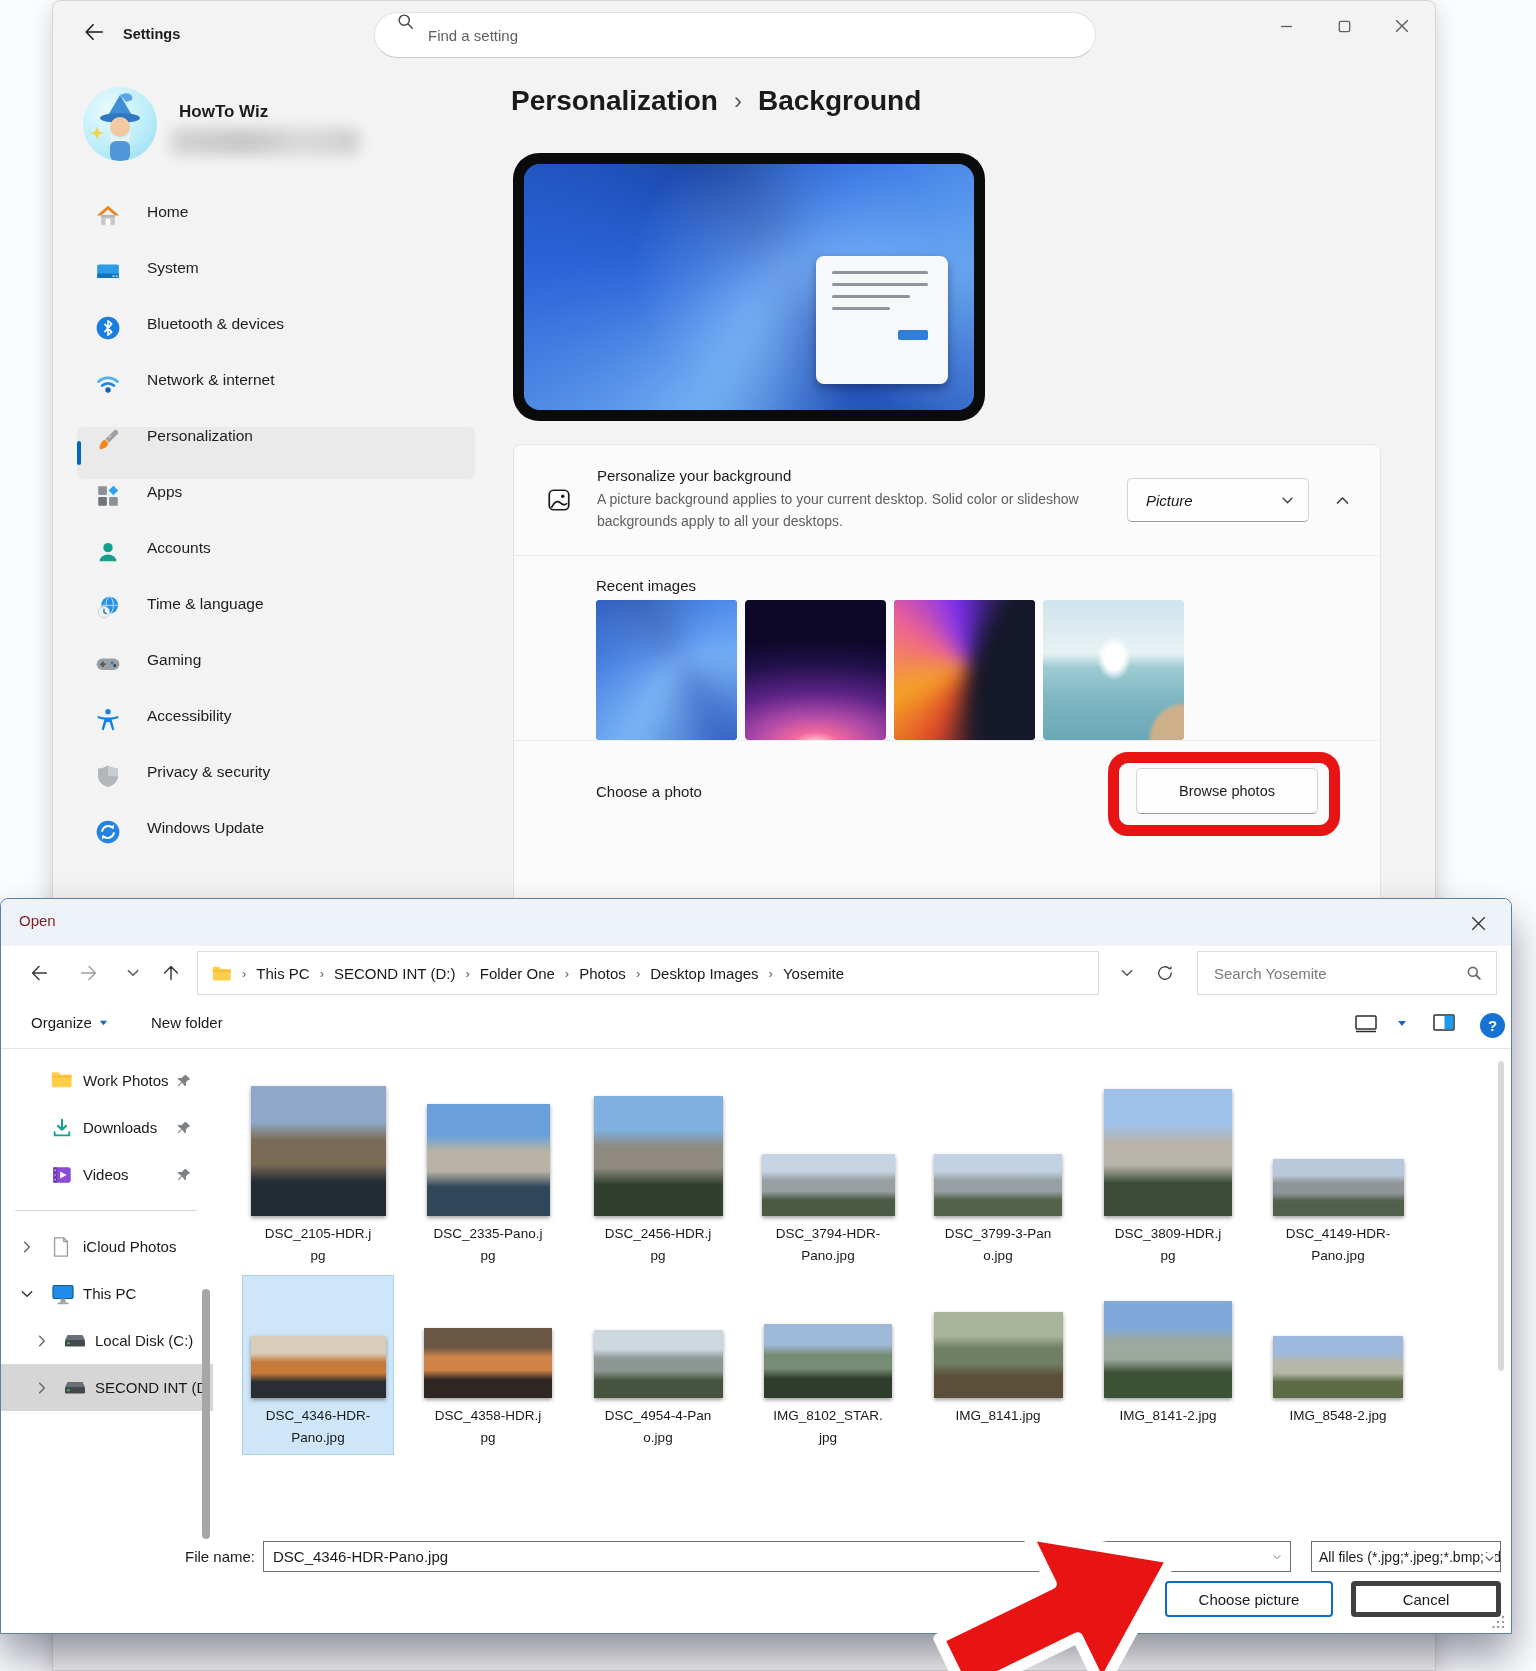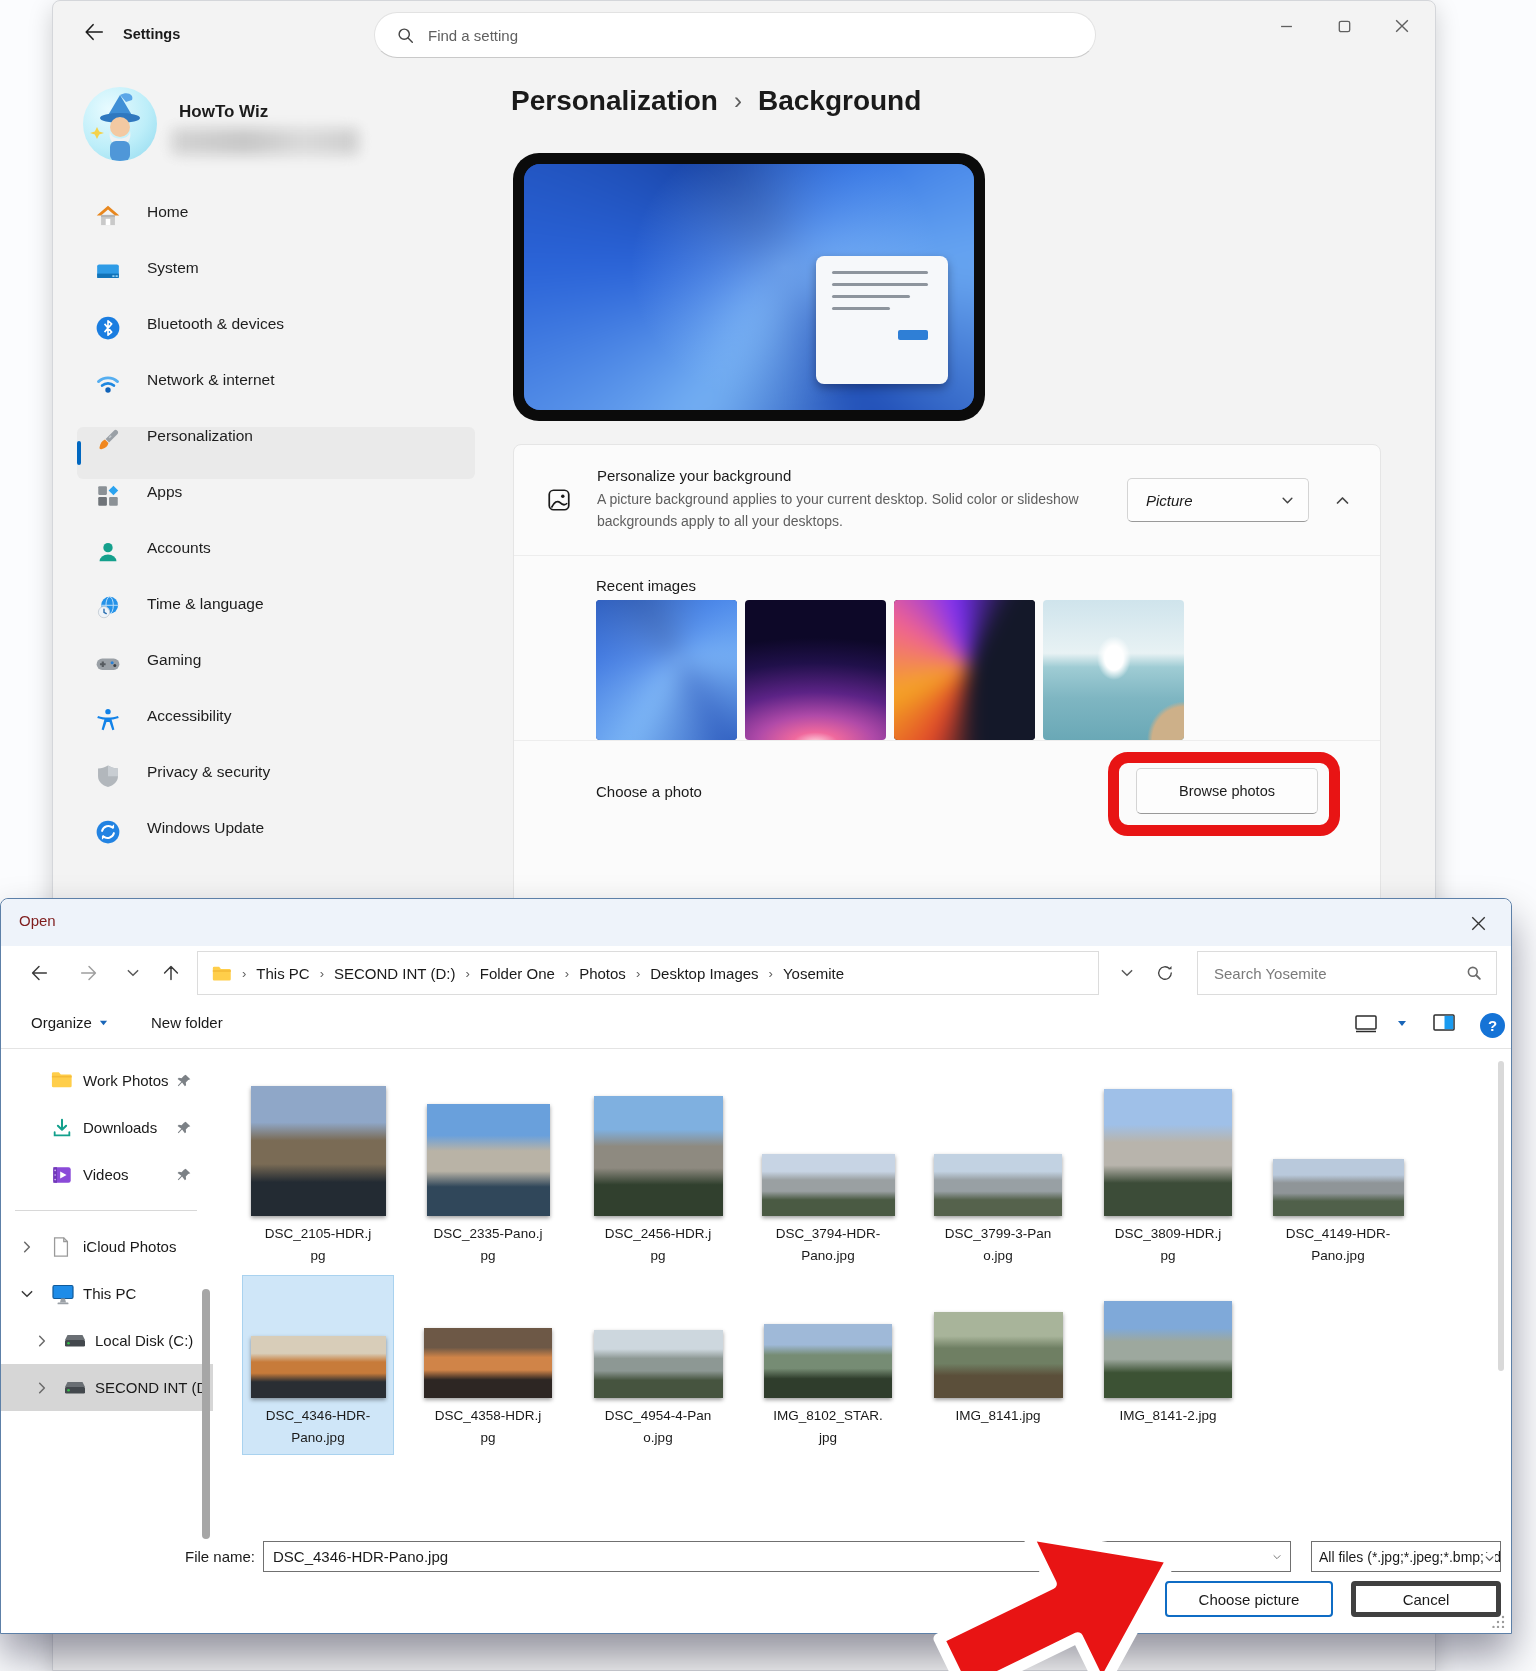--- a/index.html
+++ b/index.html
@@ -11,21 +11,21 @@
   #desktop-strip { position:absolute; left:0; top:1630; width:1512; height:41;
     background:linear-gradient(90deg,#101f3e 0%,#1c3a75 8%,#2a55a5 22%,#3f6fc3 38%,#6d9bd8 52%,#3f6fb5 66%,#7fa7dd 80%,#aac4e8 93%,#cfdcef 100%); }
 
   
   #settings-win { position:absolute; left:52px; top:0; width:1384px; height:1671px;
     background:#f3f3f3; border:1px solid #d4d6da; border-radius:8px 8px 0 0;
     box-shadow:0 8px 24px rgba(0,0,0,.18); }
   .s-back { position:absolute; left:30px; top:20px; width:30px; height:30px; color:#1b1b1b; cursor:pointer; }
   .s-title { position:absolute; left:70px; top:25px; font-size:14.5px; font-weight:700; color:#1b1b1b; }
   .s-search { position:absolute; left:321px; top:11px; width:722px; height:46px; background:#fff;
-    border:1px solid #e2e2e2; border-bottom-color:#c9c9c9; border-radius:23px; display:flex; align-items:center; }
+    border:1px solid #e2e2e2; border-bottom-color:#c9c9c9; border-radius:23px; display:flex; }
   .s-search svg { margin-left:22px; }
   .s-search input { border:none; outline:none; background:transparent; margin-left:14px; font-size:15px; color:#333; width:600px; font-family:inherit; }
   .s-search input::placeholder { color:#5f5f5f; }
   .s-controls { position:absolute; right:4px; top:4px; display:flex; }
   .s-ctl { width:58px; height:42px; display:flex; align-items:center; justify-content:center; color:#5f5f5f; }
 
   .s-user-avatar { position:absolute; left:30px; top:86px; width:74px; height:74px; border-radius:50%;
     background:radial-gradient(circle at 35% 30%, #e8fbff 0%, #bdeef9 55%, #8fd8ee 100%); overflow:hidden; }
   .s-user-name { position:absolute; left:126px; top:101px; font-size:17px; font-weight:700; color:#1b1b1b; }
   .s-user-blur { position:absolute; left:118px; top:127px; width:188px; height:27px; border-radius:4px;
@@ -689,20 +689,26 @@
             <div class="thumb" style="width: 129px; height: 86px; background: linear-gradient(rgb(168, 180, 154) 0%, rgb(168, 180, 154) 28%, rgb(111, 127, 99) 42%, rgb(111, 127, 99) 60%, rgb(91, 79, 58) 74%, rgb(91, 79, 58) 100%);"></div>
           </div>
           <div class="fname">IMG_8141.jpg</div>
         </div>
         <div class="file">
           <div class="tz">
             <div class="thumb" style="width: 128px; height: 97px; background: linear-gradient(rgb(127, 169, 217) 0%, rgb(127, 169, 217) 28%, rgb(157, 168, 158) 42%, rgb(157, 168, 158) 60%, rgb(60, 82, 52) 74%, rgb(60, 82, 52) 100%);"></div>
           </div>
           <div class="fname">IMG_8141-2.jpg</div>
         </div>
+        <div class="file">
+          <div class="tz">
+            <div class="thumb" style="width: 130px; height: 62px; background: linear-gradient(rgb(157, 185, 220) 0%, rgb(157, 185, 220) 28%, rgb(181, 183, 168) 42%, rgb(181, 183, 168) 60%, rgb(93, 107, 70) 74%, rgb(93, 107, 70) 100%);"></div>
+          </div>
+          <div class="fname">IMG_8548-2.jpg</div>
+        </div>
       </div>
 
     <div class="d-footer">
       <div class="fn-label">File name:</div>
       <div class="fn-input">
         <input value="DSC_4346-HDR-Pano.jpg" style="">
         <svg class="cbx" width="10" height="10" viewBox="0 0 12 12">
             <path d="m2 4 4 4 4-4" stroke="#777" stroke-width="1.2" fill="none"></path>
           </svg>
       </div>

